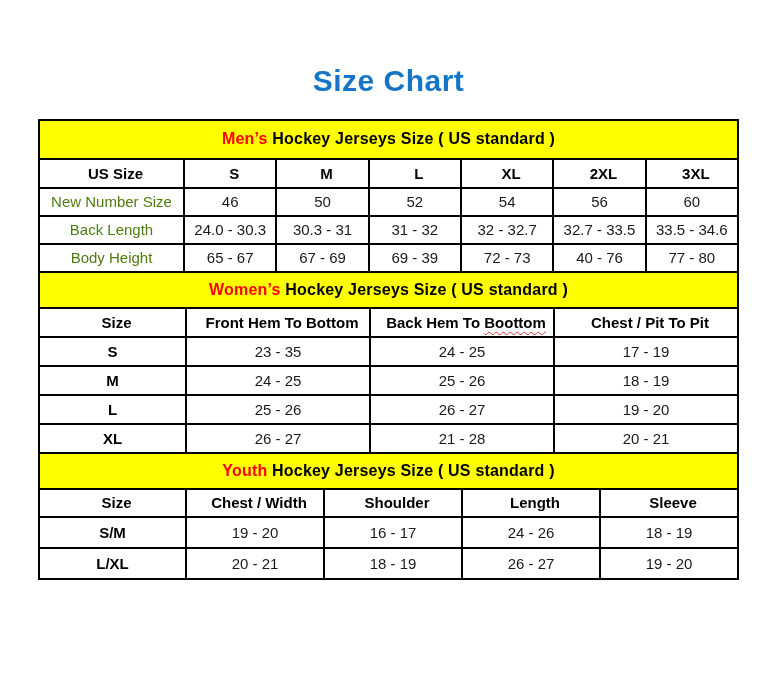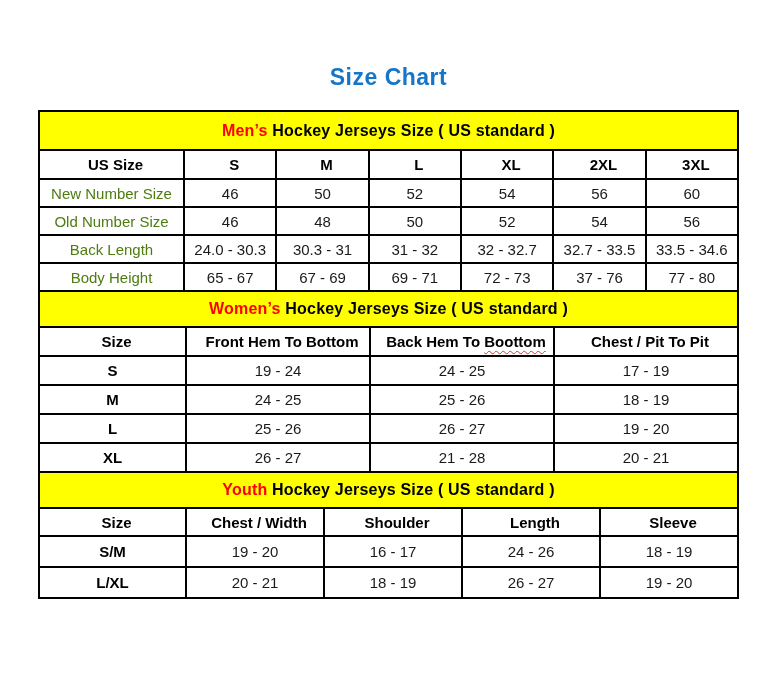--- a/index.html
+++ b/index.html
@@ -12,21 +12,21 @@
     color: #000000;
     overflow: hidden;
   }
   .sheet {
     width: 701px;
     margin-left: 38px;
   }
   h1.page-title {
     margin: 64px 0 20px 0;
     text-align: center;
-    font-size: 23px;
+    font-size: 30px;
     line-height: 1.15;
     font-weight: 700;
     color: #1576C8;
     letter-spacing: 0.5px;
   }
   table.size-table {
     border-collapse: collapse;
     table-layout: fixed;
     width: 701px;
   }
@@ -96,44 +96,35 @@
           <tr>
             <td class="row-label">New Number Size</td>
             <td class="val">46</td>
             <td class="val">50</td>
             <td class="val">52</td>
             <td class="val">54</td>
             <td class="val">56</td>
             <td class="val">60</td>
           </tr>
           <tr>
-            <td class="row-label">Old Number Size</td>
-            <td class="val">46</td>
-            <td class="val">48</td>
-            <td class="val">50</td>
-            <td class="val">52</td>
-            <td class="val">54</td>
-            <td class="val">56</td>
-          </tr>
-          <tr>
             <td class="row-label">Back Length</td>
             <td class="val">24.0 - 30.3</td>
             <td class="val">30.3 - 31</td>
             <td class="val">31 - 32</td>
             <td class="val">32 - 32.7</td>
             <td class="val">32.7 - 33.5</td>
             <td class="val">33.5 - 34.6</td>
           </tr>
           <tr>
             <td class="row-label">Body Height</td>
             <td class="val">65 - 67</td>
             <td class="val">67 - 69</td>
-            <td class="val">69 - 71</td>
+            <td class="val">69 - 39</td>
             <td class="val">72 - 73</td>
-            <td class="val">37 - 76</td>
+            <td class="val">40 - 76</td>
             <td class="val">77 - 80</td>
           </tr>
         </tbody>
     </table>
 
     <table class="size-table table-women">
       <colgroup>
           <col class="c-first">
           <col span="3">
         </colgroup>
@@ -142,21 +133,21 @@
             <th colspan="4"><span class="hl">Women’s</span><span> Hockey Jerseys Size ( US standard )</span></th>
           </tr>
           <tr class="cols">
             <th>Size</th>
             <th>Front Hem To Bottom</th>
             <th><span>Back Hem To </span><span class="typo">Boottom</span></th>
             <th>Chest / Pit To Pit</th>
           </tr>
           <tr>
             <td class="row-label">S</td>
-            <td class="val">19 - 24</td>
+            <td class="val">23 - 35</td>
             <td class="val">24 - 25</td>
             <td class="val">17 - 19</td>
           </tr>
           <tr>
             <td class="row-label">M</td>
             <td class="val">24 - 25</td>
             <td class="val">25 - 26</td>
             <td class="val">18 - 19</td>
           </tr>
           <tr>

